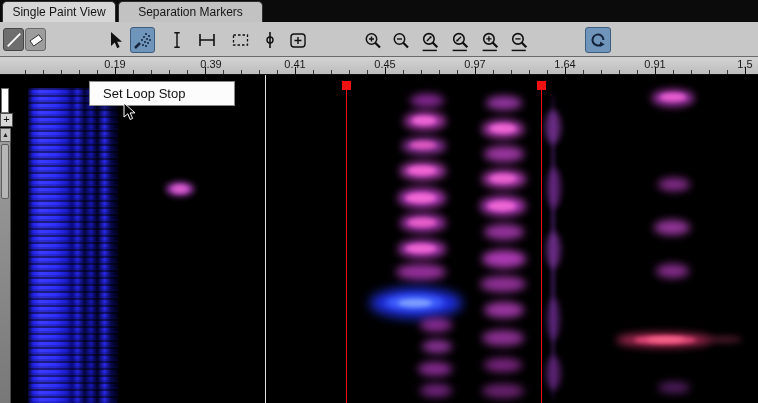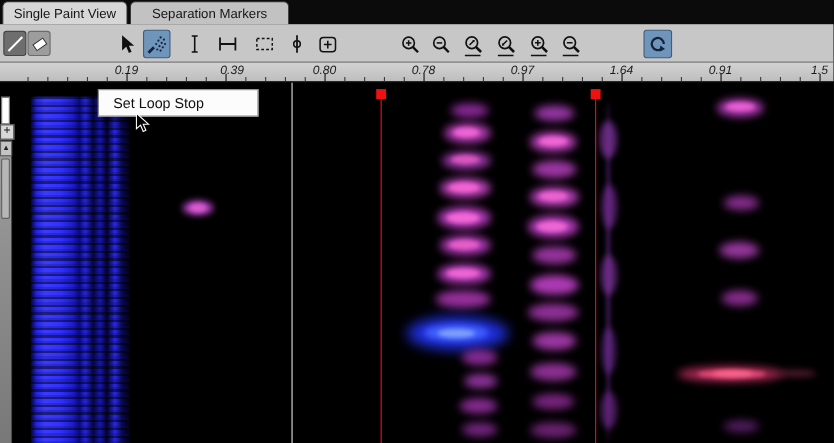--- a/index.html
+++ b/index.html
@@ -44,21 +44,21 @@
   #z-yin{left:477px;top:8px;width:27px;height:22px;}
   #z-yout{left:506px;top:8px;width:27px;height:22px;}
   #t-loop{left:585px;top:5px;width:26px;height:26px;}
   #zoom-display{position:absolute;left:616px;top:7px;width:100px;height:21px;
     background:linear-gradient(180deg,#fdfdfd,#b5b5b5);border:1px solid #767676;border-radius:2px;
     font-size:11px;text-align:center;line-height:19px;color:#1e1e1e;box-sizing:border-box;}
 
   
   #ruler{position:absolute;left:0;top:57px;width:758px;height:18px;
          background:linear-gradient(180deg,#d3d3d3,#bdbdbd);border-bottom:1px solid #101010;box-sizing:border-box;z-index:3;}
-  .rlabel{position:absolute;top:1px;transform:translateX(-50%);font-size:11px;color:#1a1a1a;font-style:italic;}
+  .rlabel{position:absolute;top:1px;transform:translateX(-50%);font-size:11px;color:#1a1a1a;}
   .tick{position:absolute;bottom:0;width:1px;height:4px;background:#3a3a3a;}
   .tick.major{height:7px;background:#101010;}
 
   
   #vslider{position:absolute;left:1px;top:88px;width:8px;height:25px;background:#ffffff;border:1px solid #6f6f6f;box-sizing:border-box;z-index:4;}
   #plusbox{position:absolute;left:0;top:113px;width:13px;height:14px;background:#d8d8d8;border:1px solid #4f4f4f;
            box-sizing:border-box;font-size:11px;line-height:11px;text-align:center;color:#111;z-index:4;}
   #scroll-up{position:absolute;left:0;top:128px;width:11px;height:14px;background:#c4c4c4;border:1px solid #616161;
              box-sizing:border-box;font-size:7px;text-align:center;line-height:12px;color:#222;z-index:4;}
   #scroll-track{position:absolute;left:0;top:142px;width:11px;height:261px;
@@ -262,22 +262,22 @@
       <svg width="20" height="20" viewBox="0 0 20 20">
           <path d="M15.5 10 a5.5 5.5 0 1 0 -2.2 4.4" fill="none" stroke="#14233c" stroke-width="2"></path>
           <path d="M11.6 17 L16.6 14.6 L12.3 11.4 Z" fill="#14233c"></path>
         </svg>
     </div>
   </div>
 
   <div id="ruler">
       <div class="rlabel" style="left: 115px;">0.19</div>
       <div class="rlabel" style="left: 211px;">0.39</div>
-      <div class="rlabel" style="left: 295px;">0.80</div>
-      <div class="rlabel" style="left: 385px;">0.78</div>
+      <div class="rlabel" style="left: 295px;">0.41</div>
+      <div class="rlabel" style="left: 385px;">0.45</div>
       <div class="rlabel" style="left: 475px;">0.97</div>
       <div class="rlabel" style="left: 565px;">1.64</div>
       <div class="rlabel" style="left: 655px;">0.91</div>
       <div class="rlabel" style="left: 745px;">1.5</div>
       <div class="tick" style="left: 25px;"></div>
       <div class="tick" style="left: 43px;"></div>
       <div class="tick" style="left: 61px;"></div>
       <div class="tick" style="left: 79px;"></div>
       <div class="tick" style="left: 97px;"></div>
       <div class="tick major" style="left: 115px;"></div>

